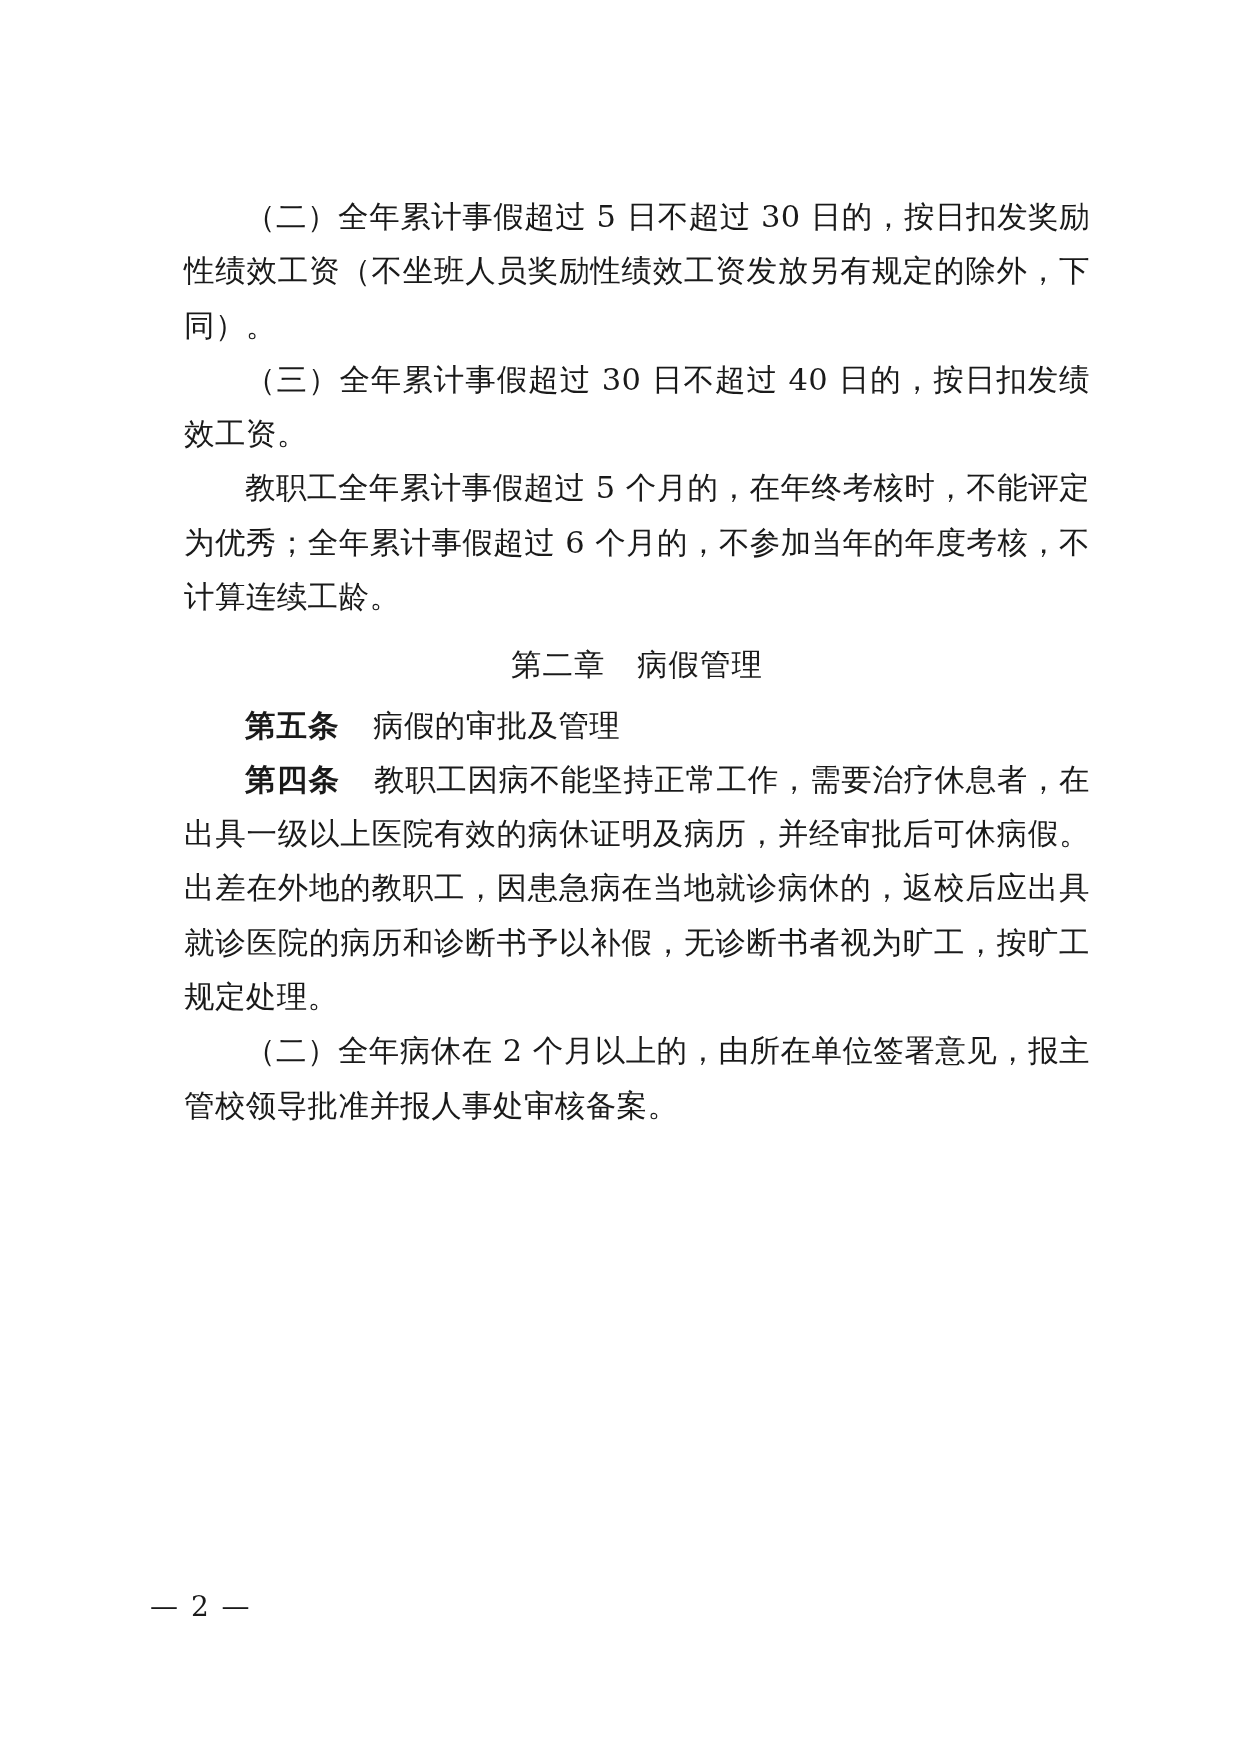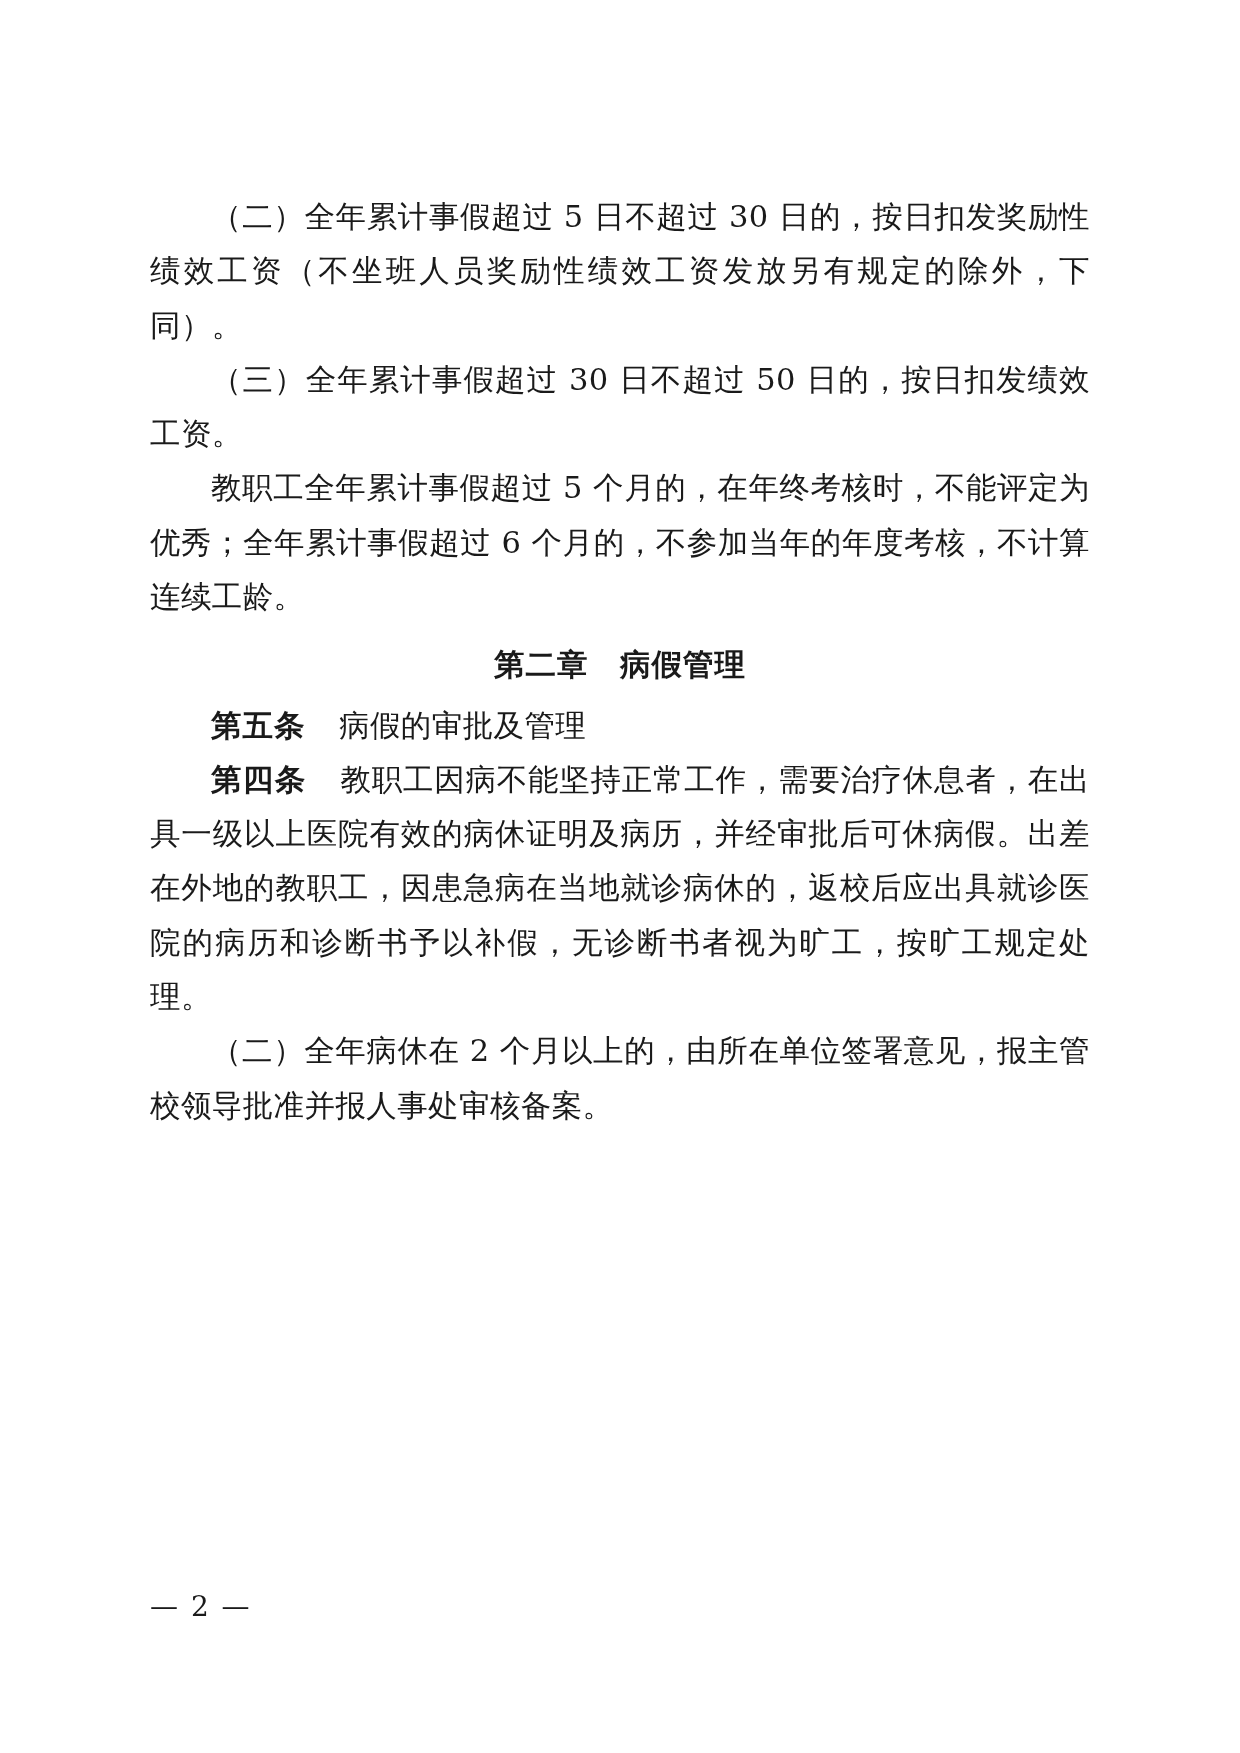--- a/index.html
+++ b/index.html
@@ -22,30 +22,31 @@
     height: 1753px;
     box-sizing: border-box;
     padding: 190px 150px 0 150px;
   }
   .doc-body {
     font-size: 30.5px;
     line-height: 1.78;
     letter-spacing: 0.4px;
     text-align: justify;
     text-justify: inter-ideograph;
+    margin-left: 34px;
   }
   p.para {
     margin: 0 0 0 0;
     text-indent: 2em;
   }
   h2.chapter {
     margin: 14px 0 6px 0;
     text-align: center;
     font-size: 30.5px;
-    font-weight: bold;
+    font-weight: normal;
     line-height: 1.78;
     letter-spacing: 1px;
     font-family: "DejaVu Sans", "Liberation Sans", sans-serif;
   }
   .article-label {
     font-weight: bold;
     font-family: "DejaVu Sans", "Liberation Sans", sans-serif;
     letter-spacing: 1px;
   }
   .article-gap {
@@ -66,21 +67,21 @@
   }
 </style>
 </head>
 <body>
 
 <div class="page">
   <div class="doc-body">
 
     <p class="para">（二）全年累计事假超过 5 日不超过 30 日的，按日扣发奖励性绩效工资（不坐班人员奖励性绩效工资发放另有规定的除外，下同）。</p>
 
-    <p class="para">（三）全年累计事假超过 30 日不超过 50 日的，按日扣发绩效工资。</p>
+    <p class="para">（三）全年累计事假超过 30 日不超过 40 日的，按日扣发绩效工资。</p>
 
 
     <p class="para">教职工全年累计事假超过 5 个月的，在年终考核时，不能评定为优秀；全年累计事假超过 6 个月的，不参加当年的年度考核，不计算连续工龄。</p>
 
     <h2 class="chapter">第二章　病假管理</h2>
 
     <p class="para"><span class="article-label">第五条</span><span class="article-gap"></span><span>病假的审批及管理</span></p>
 
     <p class="para"><span class="article-label">第四条</span><span class="article-gap"></span><span>教职工因病不能坚持正常工作，需要治疗休息者，在出具一级以上医院有效的病休证明及病历，并经审批后可休病假。出差在外地的教职工，因患急病在当地就诊病休的，返校后应出具就诊医院的病历和诊断书予以补假，无诊断书者视为旷工，按旷工规定处理。</span></p>
 

